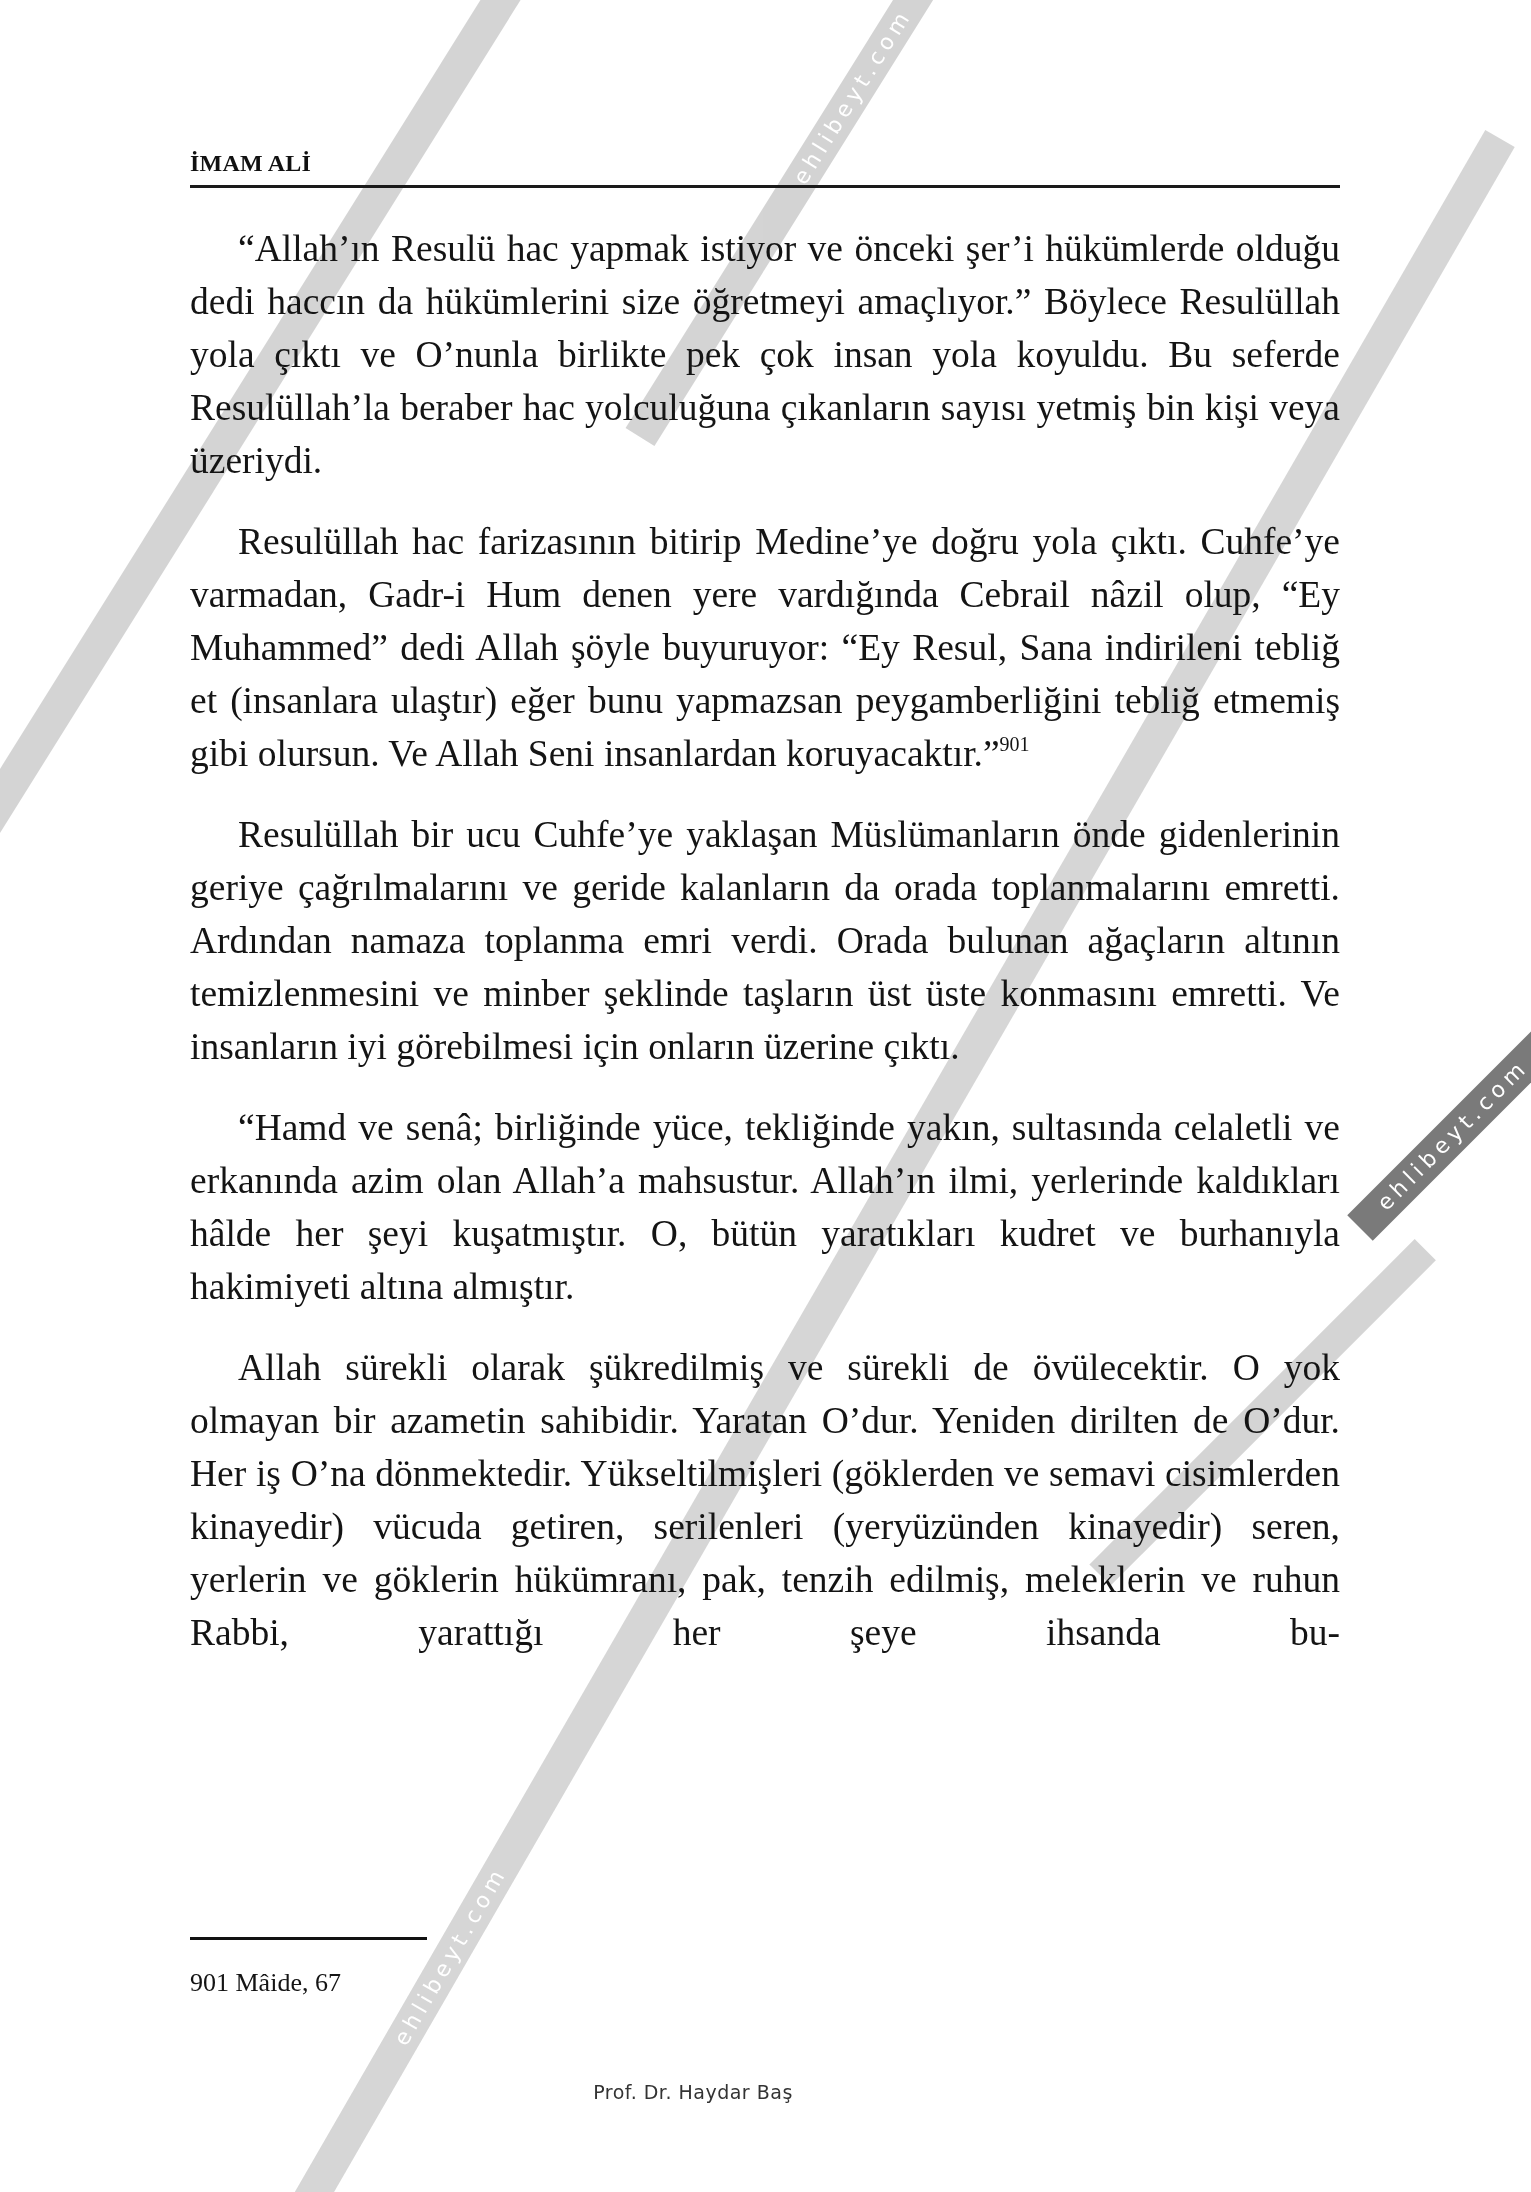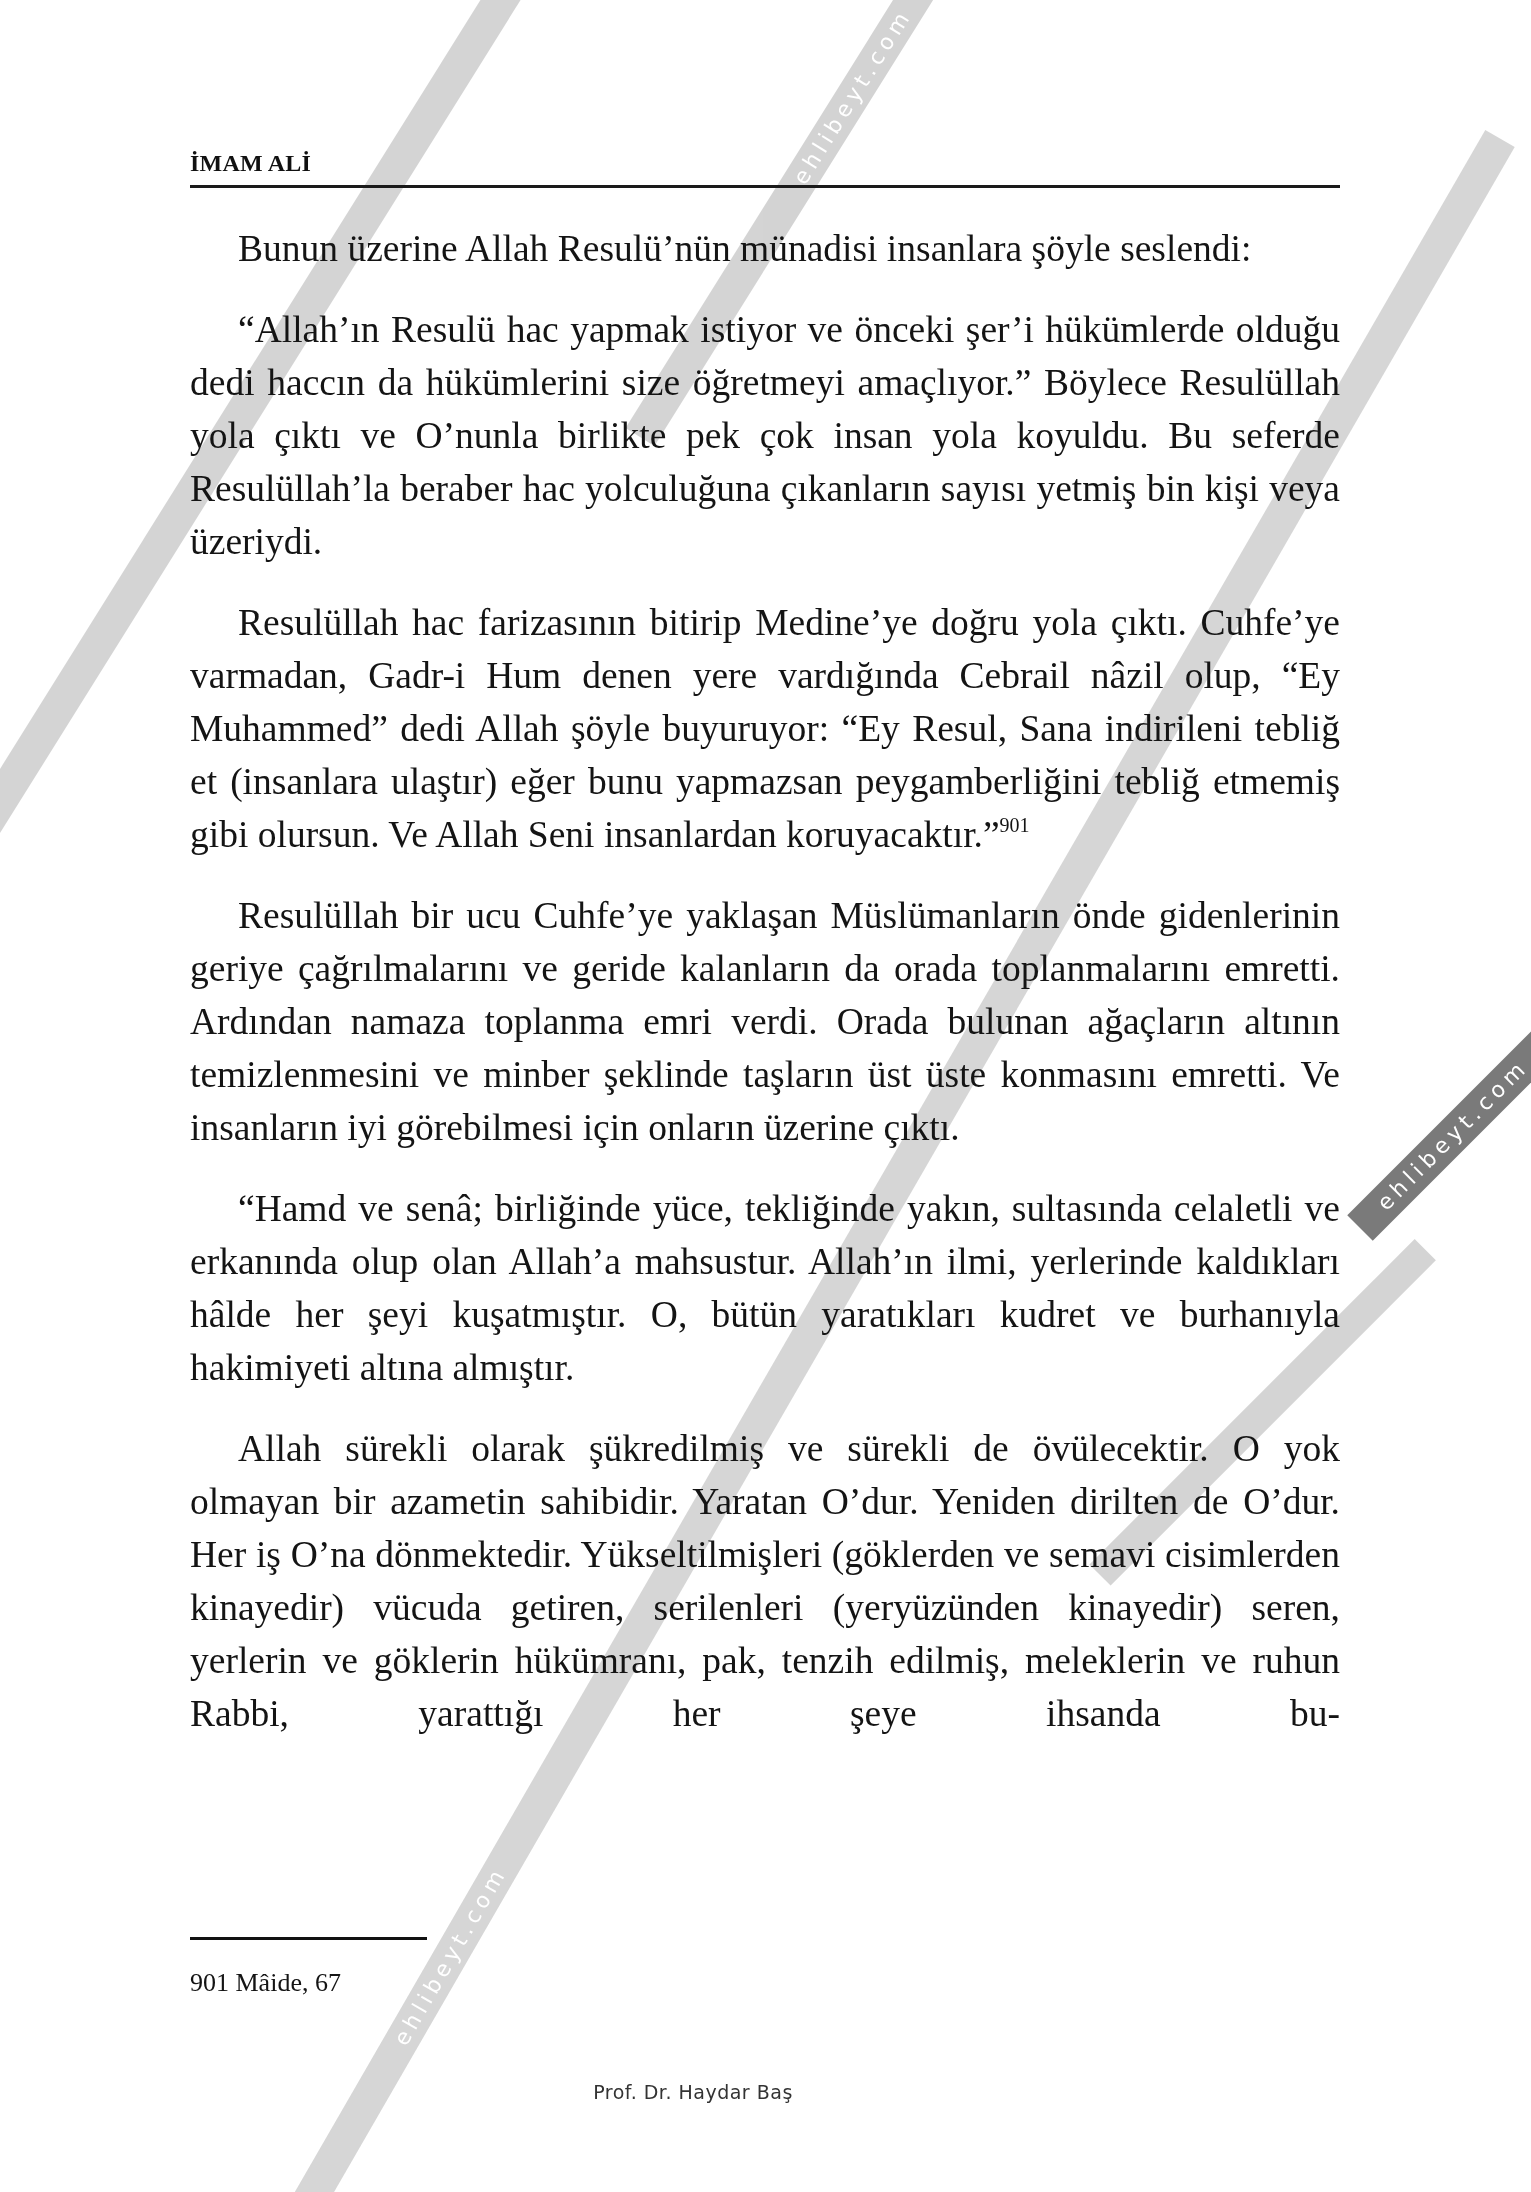--- a/index.html
+++ b/index.html
@@ -45,25 +45,24 @@
   </div>
   <div class="wm" style="left:1100px; top:1560px; width:460px; height:30px; background:#cfcfcf; transform:rotate(-45deg); transform-origin:left center; opacity:0.9;">
   </div>
   <div class="wm" style="left:640px; top:420px; width:560px; height:34px; background:#cfcfcf; transform:rotate(-58deg); transform-origin:left center; opacity:0.9;">
     <span class="wm-text" style="position:absolute;left:300px;top:4px;">ehlibeyt.com</span>
   </div>
 
   <div class="running-head">İMAM ALİ</div>
 
   <div class="body-text">
-    <p>Bunun üzerine Allah Resulü’nün münadisi insanlara şöyle seslendi:</p>
     <p>“Allah’ın Resulü hac yapmak istiyor ve önceki şer’i hükümler­de olduğu dedi haccın da hükümlerini size öğretmeyi amaçlıyor.” Böylece Resulüllah yola çıktı ve O’nunla birlikte pek çok insan yola koyuldu. Bu seferde Resulüllah’la beraber hac yolculuğuna çıkanların sayısı yetmiş bin kişi veya üzeriydi.</p>
     <p><span>Resulüllah hac farizasının bitirip Medine’ye doğru yola çıktı. Cuhfe’ye varmadan, Gadr-i Hum denen yere vardığında Cebrail nâzil olup, “Ey Muhammed” dedi Allah şöyle buyuruyor: “Ey Re­sul, Sana indirileni tebliğ et (insanlara ulaştır) eğer bunu yapmaz­san peygamberliğini tebliğ etmemiş gibi olursun. Ve Allah Seni in­sanlardan koruyacaktır.”</span><sup class="fn">901</sup></p>
     <p>Resulüllah bir ucu Cuhfe’ye yaklaşan Müslümanların önde gi­denlerinin geriye çağrılmalarını ve geride kalanların da orada top­lanmalarını emretti. Ardından namaza toplanma emri verdi. Orada bulunan ağaçların altının temizlenmesini ve minber şeklinde taş­ların üst üste konmasını emretti. Ve insanların iyi görebilmesi için onların üzerine çıktı.</p>
-    <p>“Hamd ve senâ; birliğinde yüce, tekliğinde yakın, sultasında celaletli ve erkanında olup olan Allah’a mahsustur. Allah’ın ilmi, yerlerinde kaldıkları hâlde her şeyi kuşatmıştır. O, bütün yaratıkları kudret ve burhanıyla hakimiyeti altına almıştır.</p>
+    <p>“Hamd ve senâ; birliğinde yüce, tekliğinde yakın, sultasında celaletli ve erkanında azim olan Allah’a mahsustur. Allah’ın ilmi, yerlerinde kaldıkları hâlde her şeyi kuşatmıştır. O, bütün yaratıkları kudret ve burhanıyla hakimiyeti altına almıştır.</p>
     <p style="text-align-last: justify;">Allah sürekli olarak şükredilmiş ve sürekli de övülecektir. O yok olmayan bir azametin sahibidir. Yaratan O’dur. Yeniden dirilten de O’dur. Her iş O’na dönmektedir. Yükseltilmişleri (göklerden ve se­mavi cisimlerden kinayedir) vücuda getiren, serilenleri (yeryüzün­den kinayedir) seren, yerlerin ve göklerin hükümranı, pak, tenzih edilmiş, meleklerin ve ruhun Rabbi, yarattığı her şeye ihsanda bu-</p>
   </div>
 
   <div class="fn-rule"></div>
   <div class="footnote">901 Mâide, 67</div>
 
   <div class="author">Prof. Dr. Haydar Baş</div>
 </div>
 
 </body></html>

